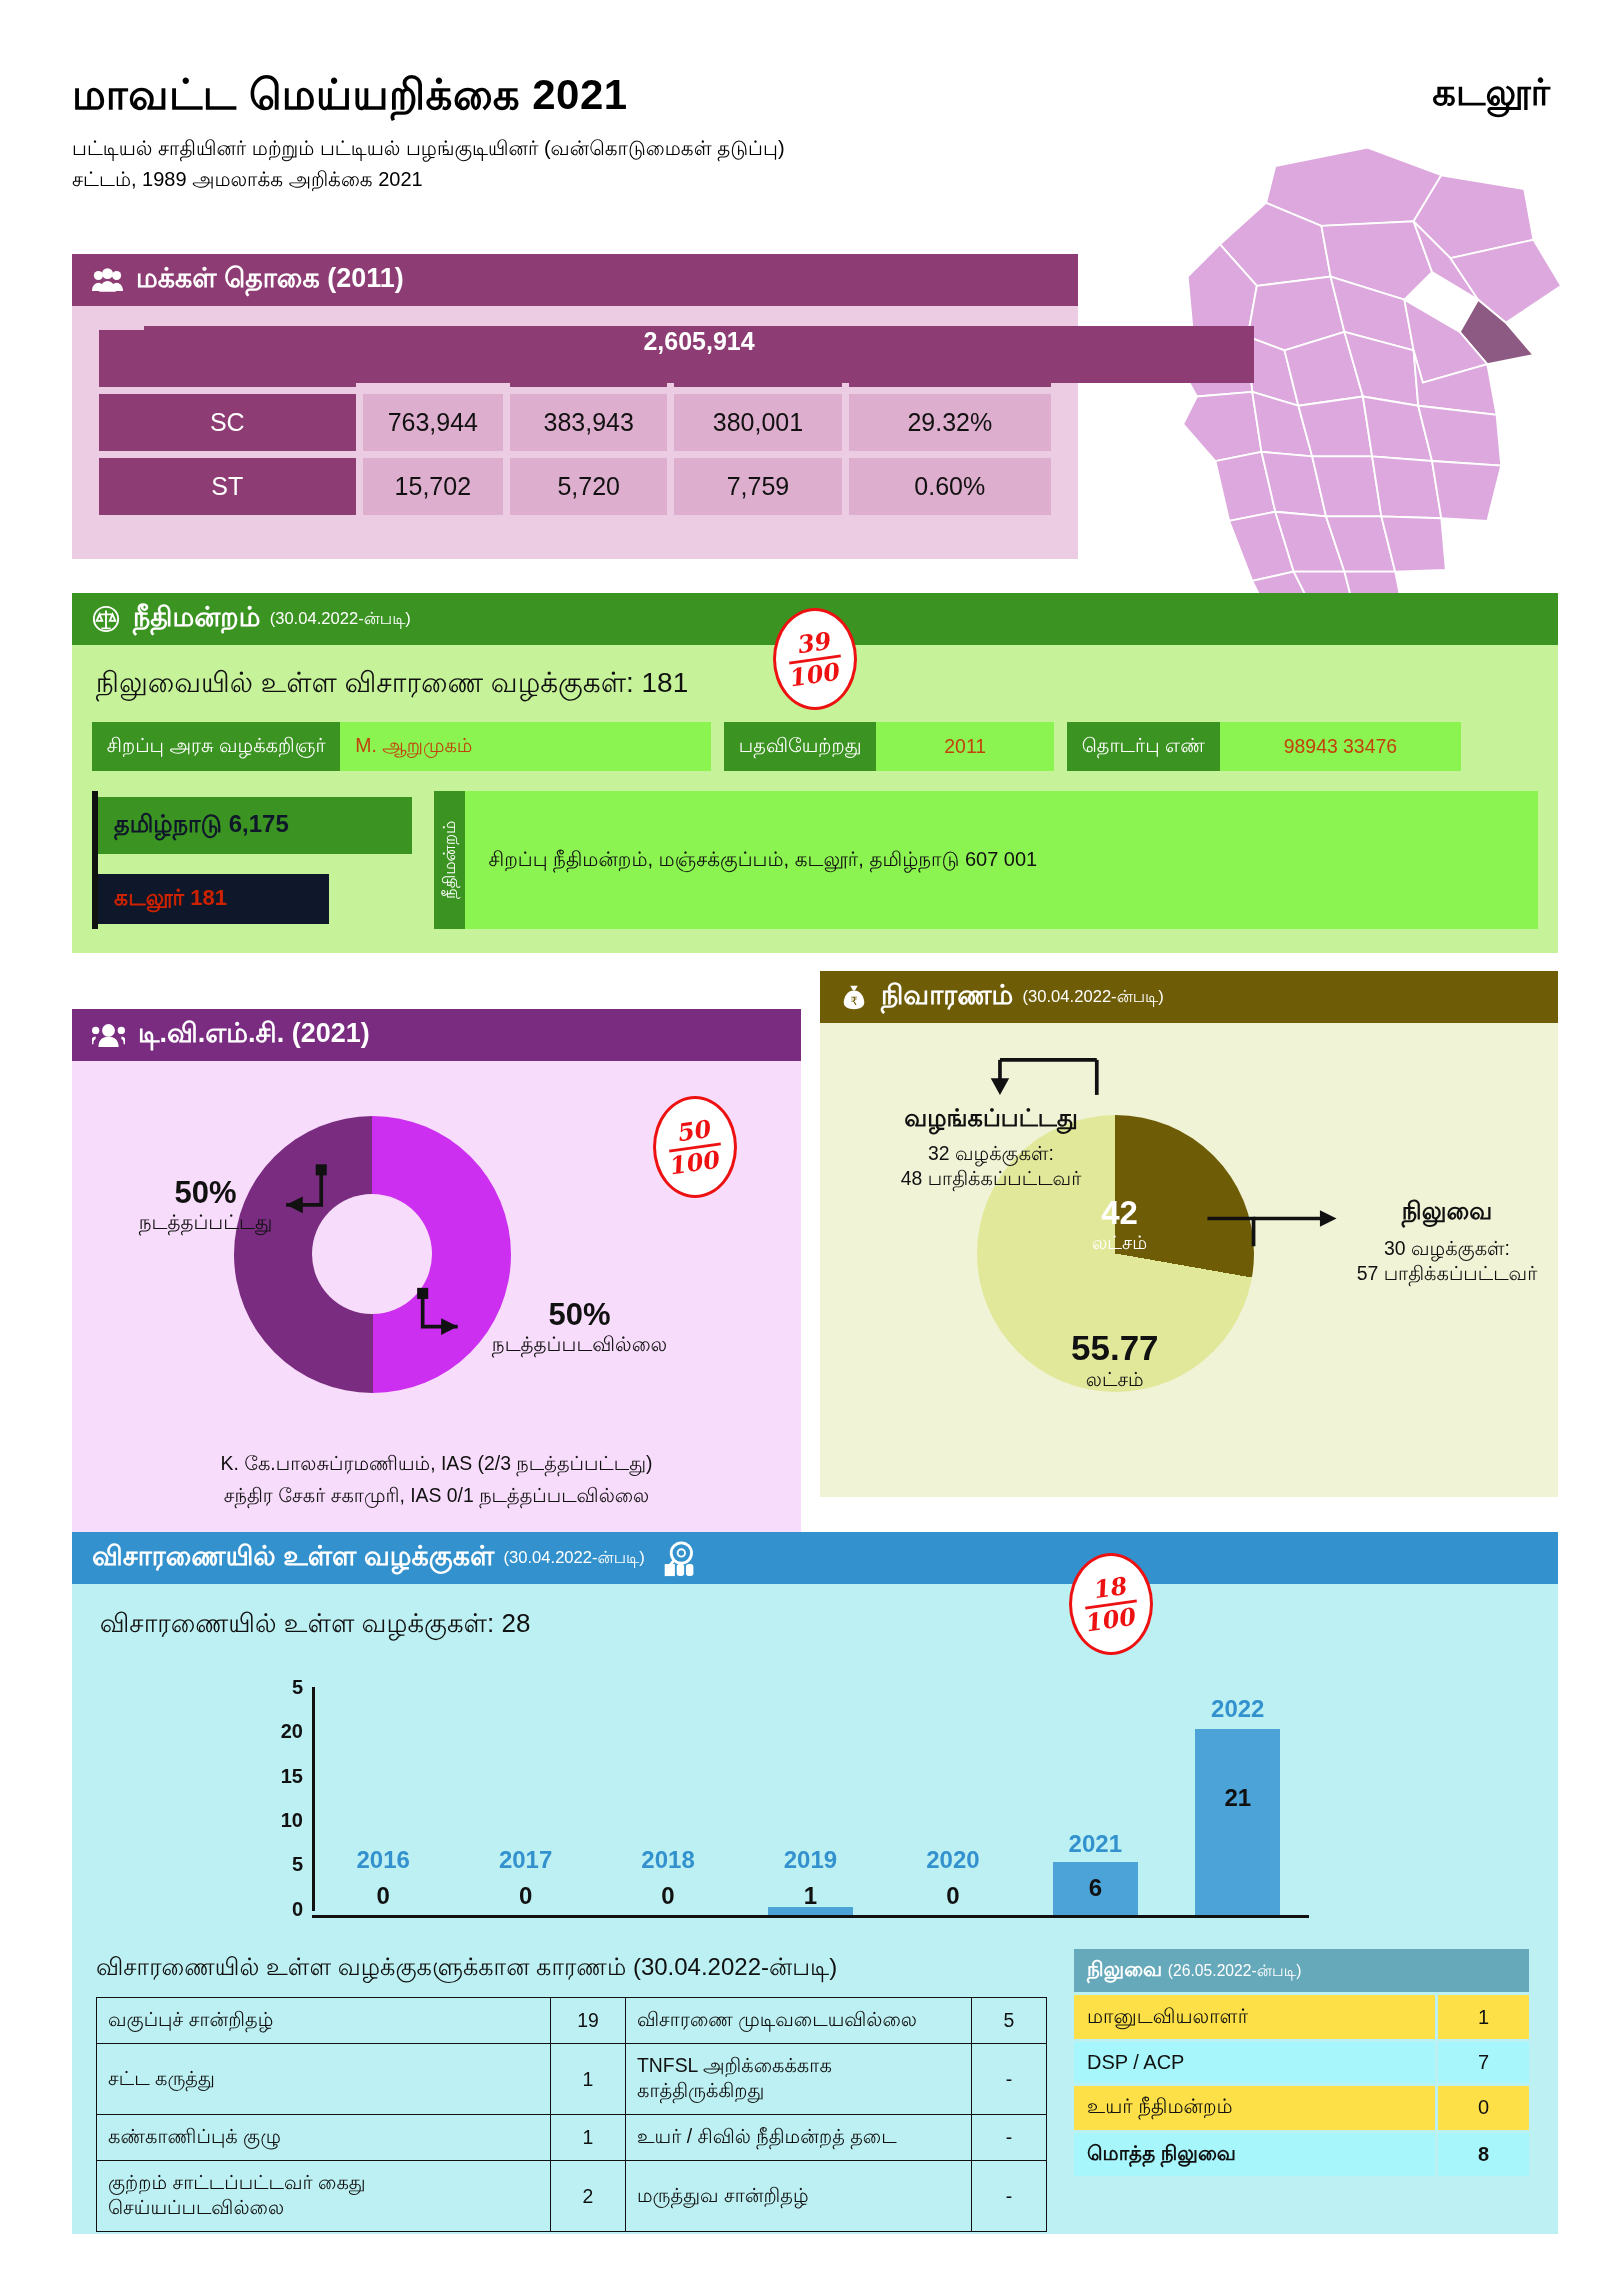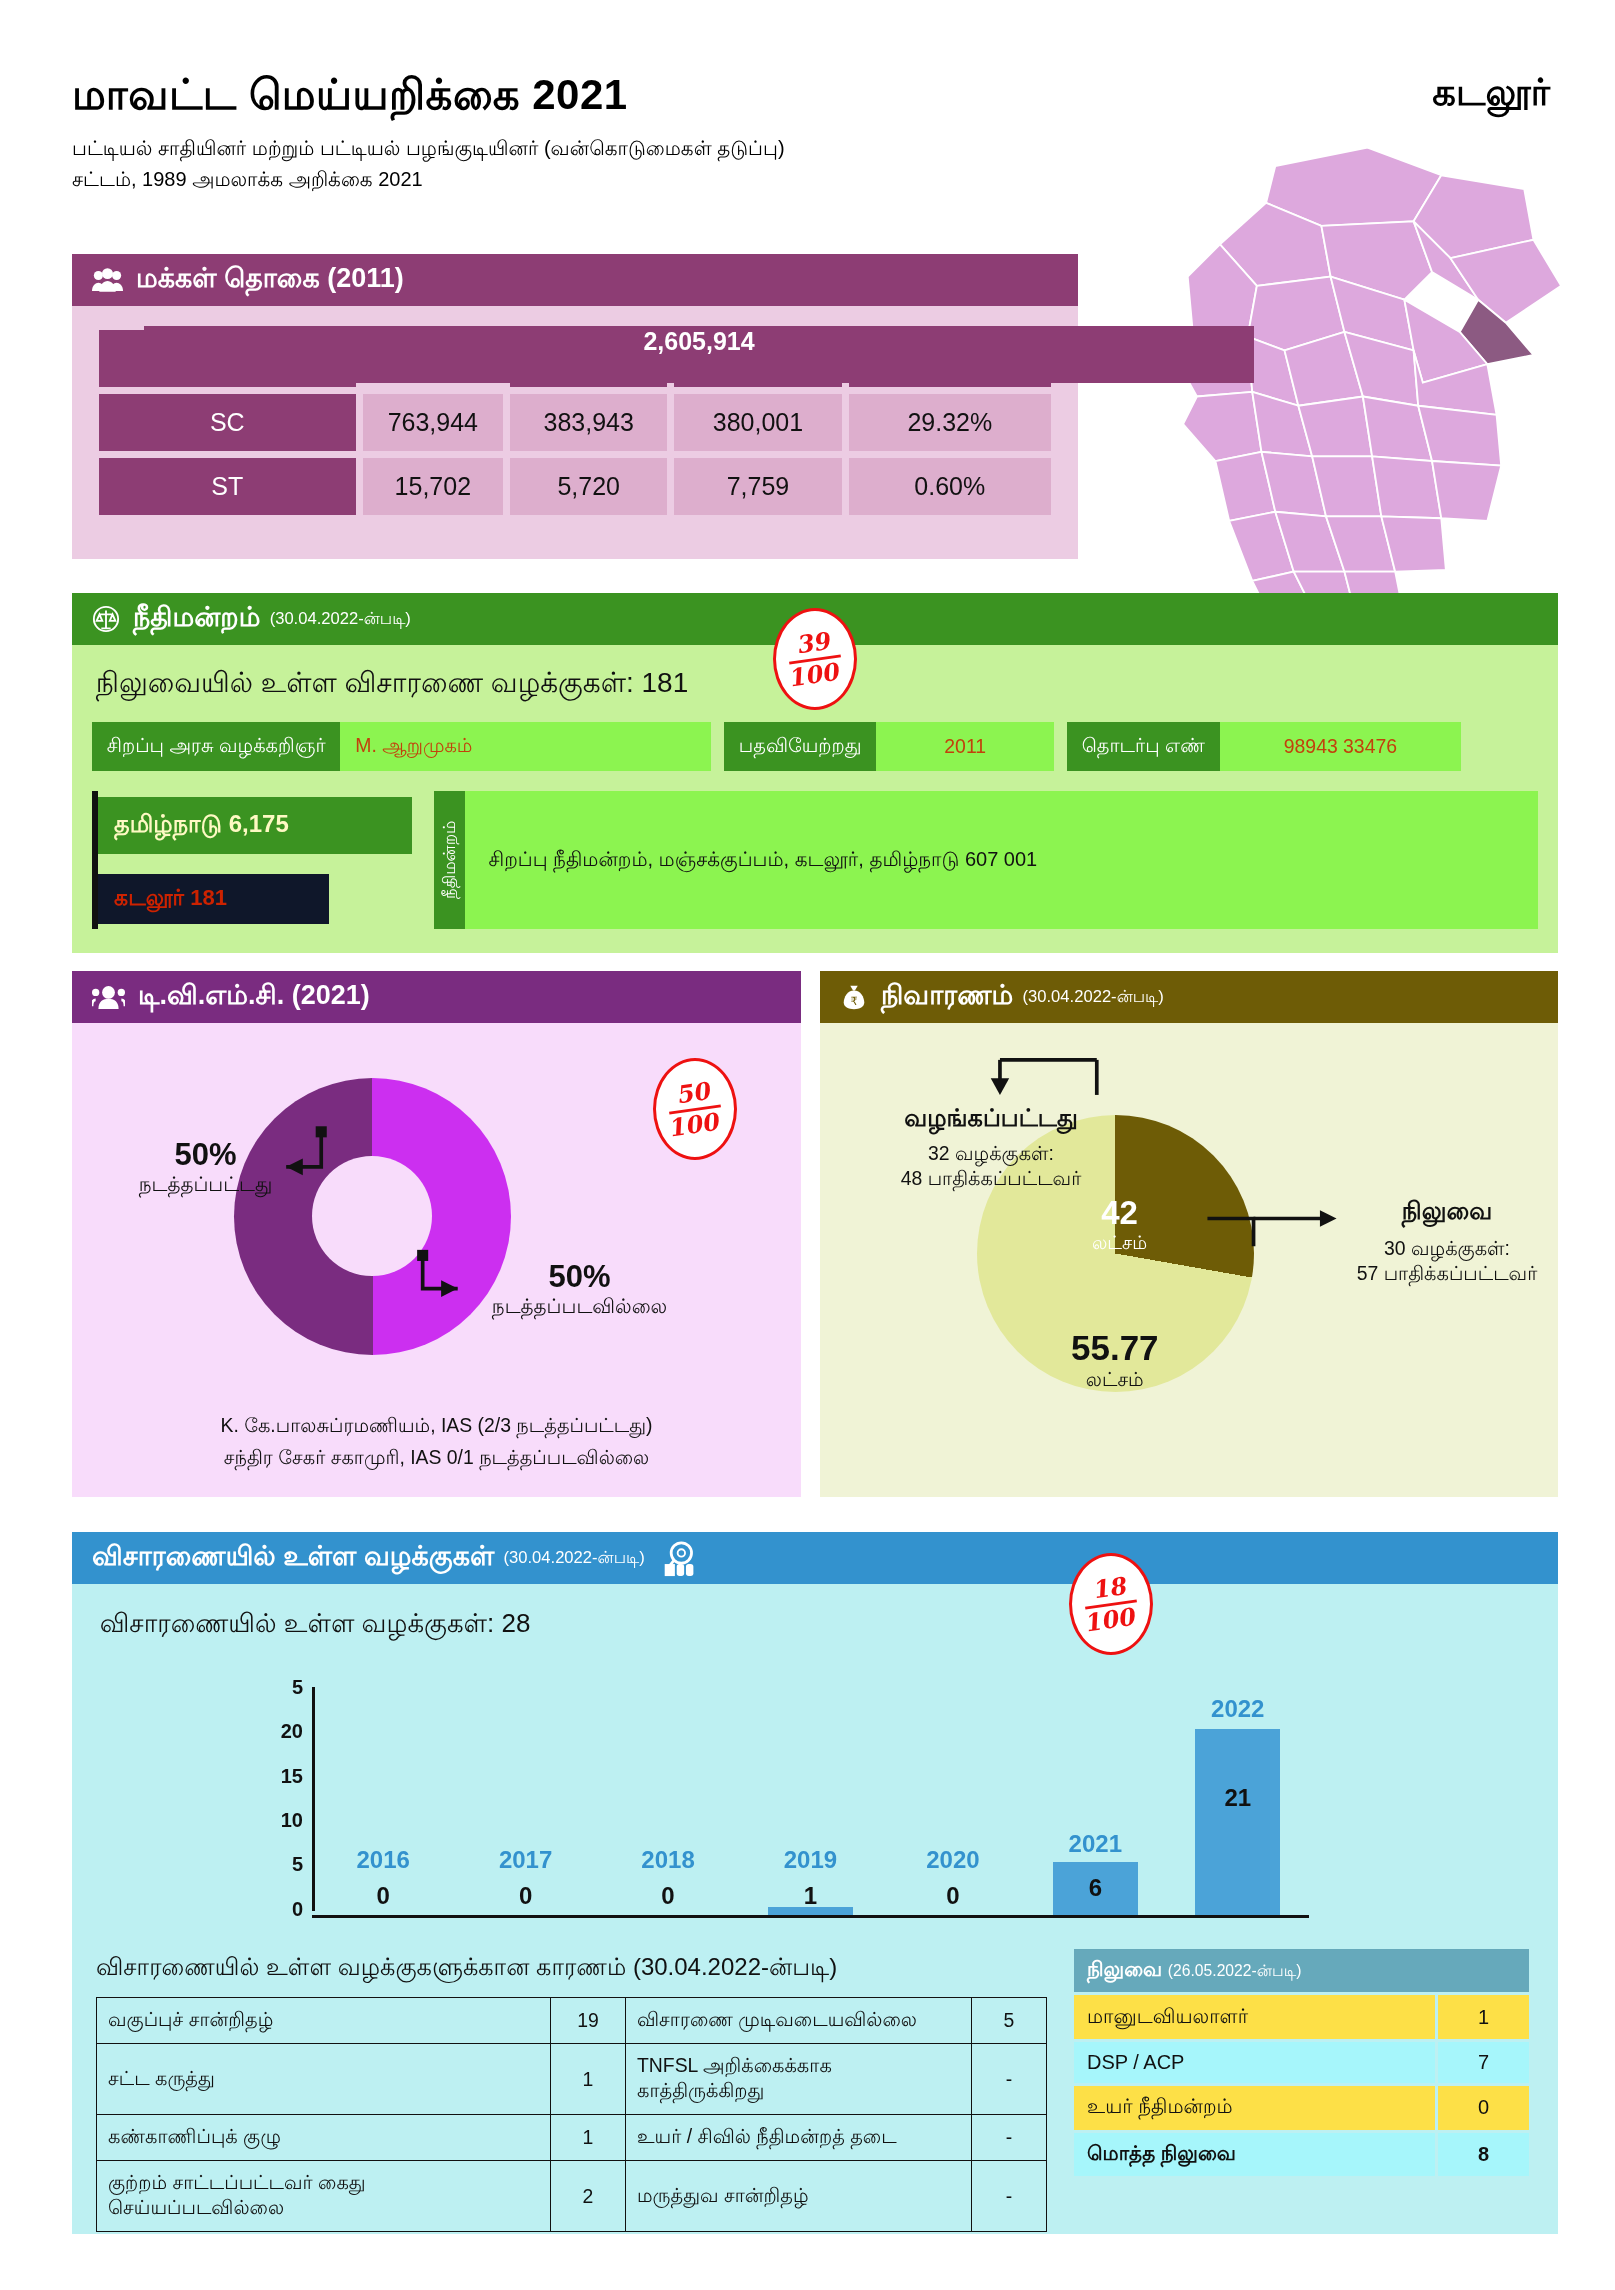--- a/index.html
+++ b/index.html
@@ -38,37 +38,37 @@
   table.poptbl td.val{background:#ddaecd;color:#111;}
 
   
   #court{left:72px;top:593px;width:1486px;height:360px;}
   #court .bar{background:#3b9321;width:1486px;}
   #court .body{background:#c6f29a;height:308px;padding:14.8px 20px 0 20px;box-sizing:border-box;position:relative;}
   .pending{font-size:28px;color:#111;margin:7.4px 0 20px 3.7px;}
   .crow{display:flex;gap:0;align-items:stretch;margin-bottom:20px;}
   .chip-d{background:#3b9321;color:#fff;font-size:19.4px;padding:12px 14.8px;display:flex;align-items:center;white-space:nowrap;}
   .chip-l{background:#8cf450;color:#c2410c;font-size:19.4px;padding:12px 14.8px;display:flex;align-items:center;}
-  .tnbar{background:#3b9321;color:#fef9c3;font-weight:bold;font-size:24px;padding:13px 16.6px;width:314px;box-sizing:border-box;}
+  .tnbar{background:#3b9321;color:#0f172a;font-weight:bold;font-size:24px;padding:13px 16.6px;width:314px;box-sizing:border-box;}
   .cdbar{background:#0f172a;color:#cc2200;font-weight:bold;font-size:22px;padding:11px 16.6px;width:231px;box-sizing:border-box;}
   .vtick{width:5.5px;background:#111;}
   .vlabel{background:#3b9321;color:#fff;font-size:16.6px;writing-mode:vertical-rl;transform:rotate(180deg);
           display:flex;align-items:center;justify-content:center;padding:7.4px 5.5px;}
   .addr{background:#8cf450;color:#111;font-size:20px;display:flex;align-items:center;padding:0 24px;flex:1;}
 
   
   .stamp{position:absolute;width:78px;height:96px;border:3.7px solid #ee1111;border-radius:50%;
          background:#fff;display:flex;flex-direction:column;align-items:center;justify-content:center;
          color:#ee1111;font-family:"DejaVu Serif",serif;font-style:italic;font-weight:bold;font-size:24px;line-height:1;}
   .stamp .n{transform:rotate(-8deg);}
   .stamp .ln{width:52px;height:2.8px;background:#ee1111;transform:rotate(-8deg);margin:2.8px 0;}
   .stamp .d{transform:rotate(-8deg);}
 
   
-  #tvmc{left:72px;top:971px;width:729px;height:526px;}
+  #tvmc{left:72px;top:1009px;width:729px;height:526px;}
   #tvmc .bar{background:#7a2c80;width:729px;}
   #tvmc .body{background:#f8dcfb;height:474px;position:relative;}
   .donut{position:absolute;left:162px;top:55px;width:277px;height:277px;border-radius:50%;
          background:conic-gradient(#cc2ff0 0deg 180deg,#7a2c80 180deg 360deg);}
   .donut::after{content:"";position:absolute;left:78px;top:78px;width:120px;height:120px;border-radius:50%;background:#f8dcfb;}
   .big{font-size:31px;font-weight:bold;color:#111;}
   .small{font-size:20px;color:#111;}
   .anno{position:absolute;text-align:center;}
   .tvfoot{position:absolute;left:0;bottom:24px;width:100%;text-align:center;font-size:19.4px;color:#111;line-height:1.65;}
 

